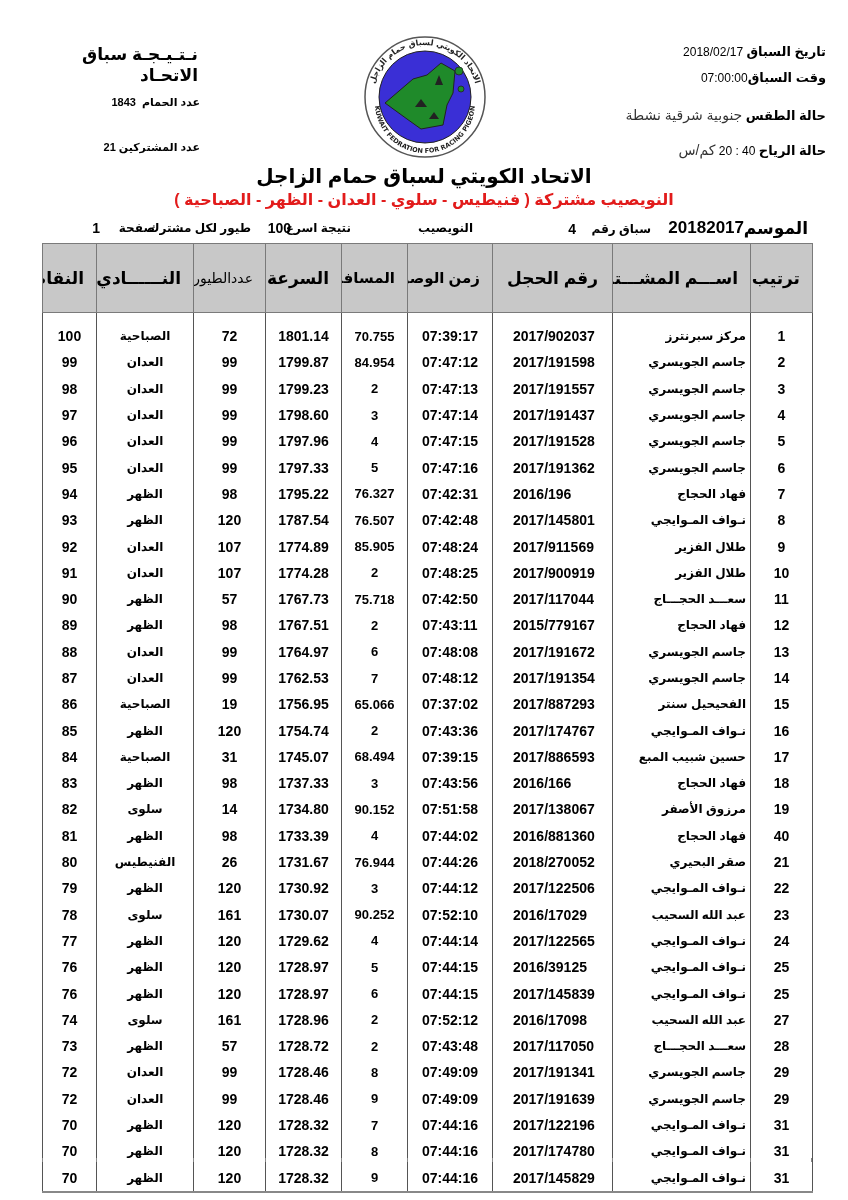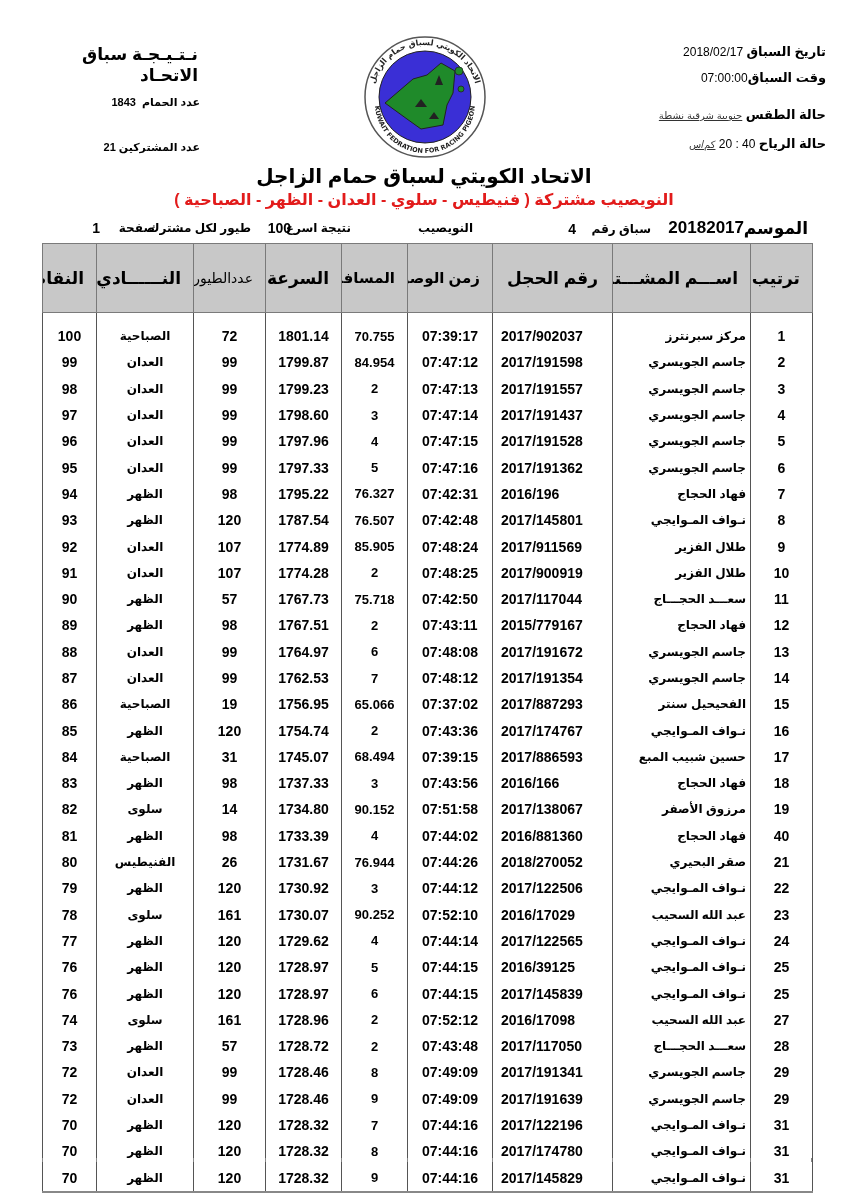--- a/index.html
+++ b/index.html
@@ -9,41 +9,41 @@
   .rtl { direction: rtl; }
 
   
   .left-title { left: 20px; top: 44px; width: 178px; text-align: right; font-size: 17px; font-weight: bold; }
   .left-line { left: 20px; width: 180px; text-align: right; font-size: 11px; font-weight: bold; }
 
   
   .right-line { right: 22px; text-align: right; font-size: 12px; white-space: nowrap; }
   .right-line .lbl { font-weight: bold; font-size: 13px; }
   .right-line .val { font-size: 12px; }
-  .right-line .small { font-size: 10px; color: #333; text-decoration: underline; }
+  .right-line .small { font-size: 14px; color: #333; }
 
   
   .logo { left: 355px; top: 33px; width: 140px; height: 128px; }
 
   .main-title { left: 0; width: 848px; top: 164px; text-align: center; font-size: 20px; font-weight: bold; }
   .sub-title { left: 0; width: 848px; top: 190px; text-align: center; font-size: 16px; font-weight: bold; color: #e21b1b; }
 
   .info-row { left: 40px; right: 40px; top: 218px; height: 22px; font-size: 12px; font-weight: bold; }
   .info-row span { position: absolute; white-space: nowrap; }
   .info-row .big { font-size: 17px; }
 
   
   .results { position: absolute; left: 42px; top: 243px; width: 770px; border-collapse: collapse; table-layout: fixed; direction: rtl; }
   .results th { background: #c8c8c8; height: 44px; font-size: 17px; font-weight: bold; border: 1px solid #7a7a7a; padding: 12px; white-space: nowrap; overflow: hidden; }
   .results td { height: 26.3px; font-size: 14px; font-weight: bold; padding: 0; border-left: 1px solid #555; border-right: 1px solid #555; text-align: center; white-space: nowrap; }
   .results tr.spacer td { height: 10px; }
   .results tbody tr:last-child td { border-bottom: 2px solid #888; }
   .results td.name { text-align: right; font-size: 12px; padding-right: 4px; padding-left: 36px; }
   .results td.club { font-size: 12px; }
-  .results td.ring { text-align: left; padding-left: 8px; margin-top: 21px; }
+  .results td.ring { text-align: left; padding-left: 20px; margin-top: 21px; }
   .results td.dist { font-size: 13px; }
 
   .ticks { left: 42px; top: 1158px; width: 770px; height: 6px; }
   .tick { position: absolute; top: 0; width: 1px; height: 4px; background: #888; }
 </style>
 </head>
 <body>
 
 <div class="abs left-title rtl">نـتـيـجـة سباق الاتحـاد</div>
 <div class="abs left-line rtl" style="top:96px;">
@@ -80,21 +80,21 @@
   <span class="lbl">تاريخ السباق</span>
   <span class="val">2018/02/17</span>
 </div>
 <div class="abs right-line rtl" style="top:70px;">
   <span class="lbl">وقت السباق</span><span class="val">07:00:00</span>
 </div>
 <div class="abs right-line rtl" style="top:107px;">
   <span class="lbl">حالة الطقس</span>
   <span class="small">جنوبية شرقية نشطة</span>
 </div>
-<div class="abs right-line rtl" style="top:136px;margin-left:11px;">
+<div class="abs right-line rtl" style="top:142px;margin-left:11px;">
   <span class="lbl">حالة الرياح</span>
   <span class="val" style="direction:ltr;unicode-bidi:embed;">20 : 40</span>
   <span class="small">كم/س</span>
 </div>
 
 <div class="abs main-title rtl">الاتحاد الكويتي لسباق حمام الزاجل</div>
 <div class="abs sub-title rtl">النويصيب مشتركة ( فنيطيس - سلوي - العدان - الظهر - الصباحية )</div>
 
 <div class="abs info-row rtl">
   <span style="right:0;top:0;" class="big">الموسم</span>

